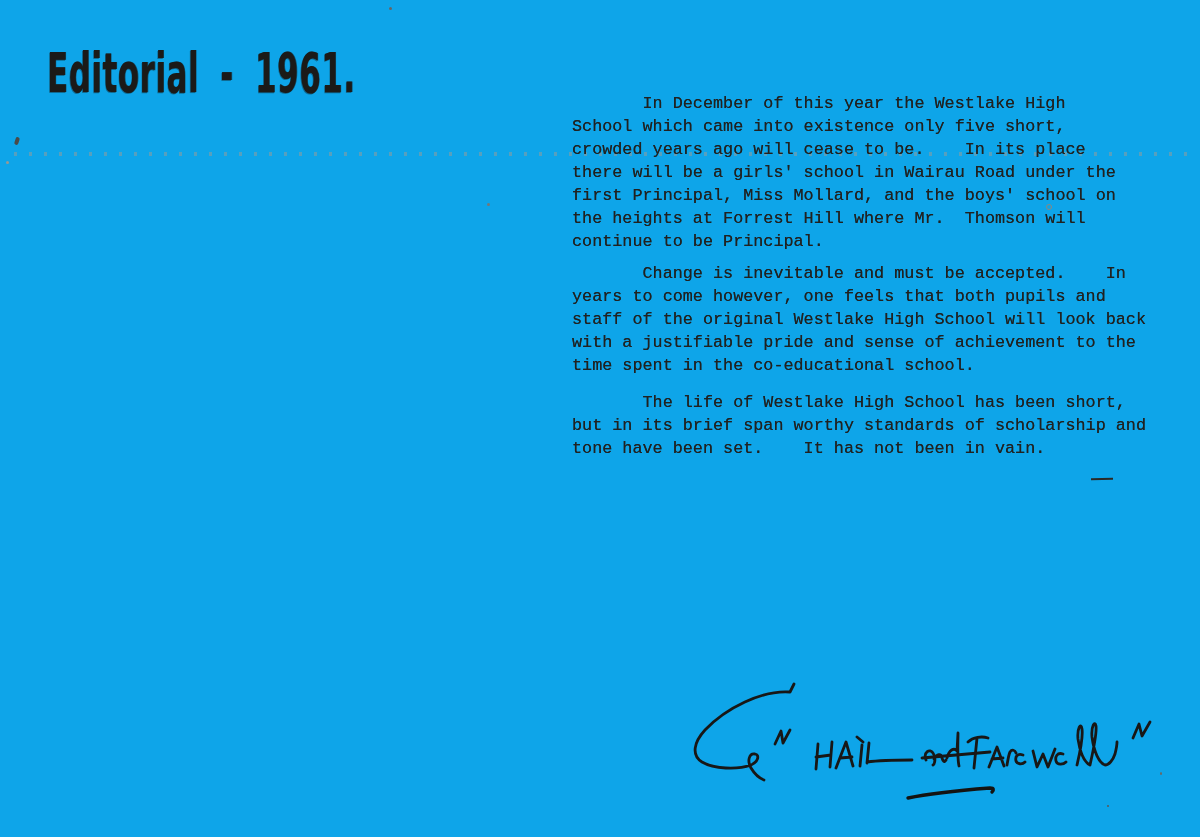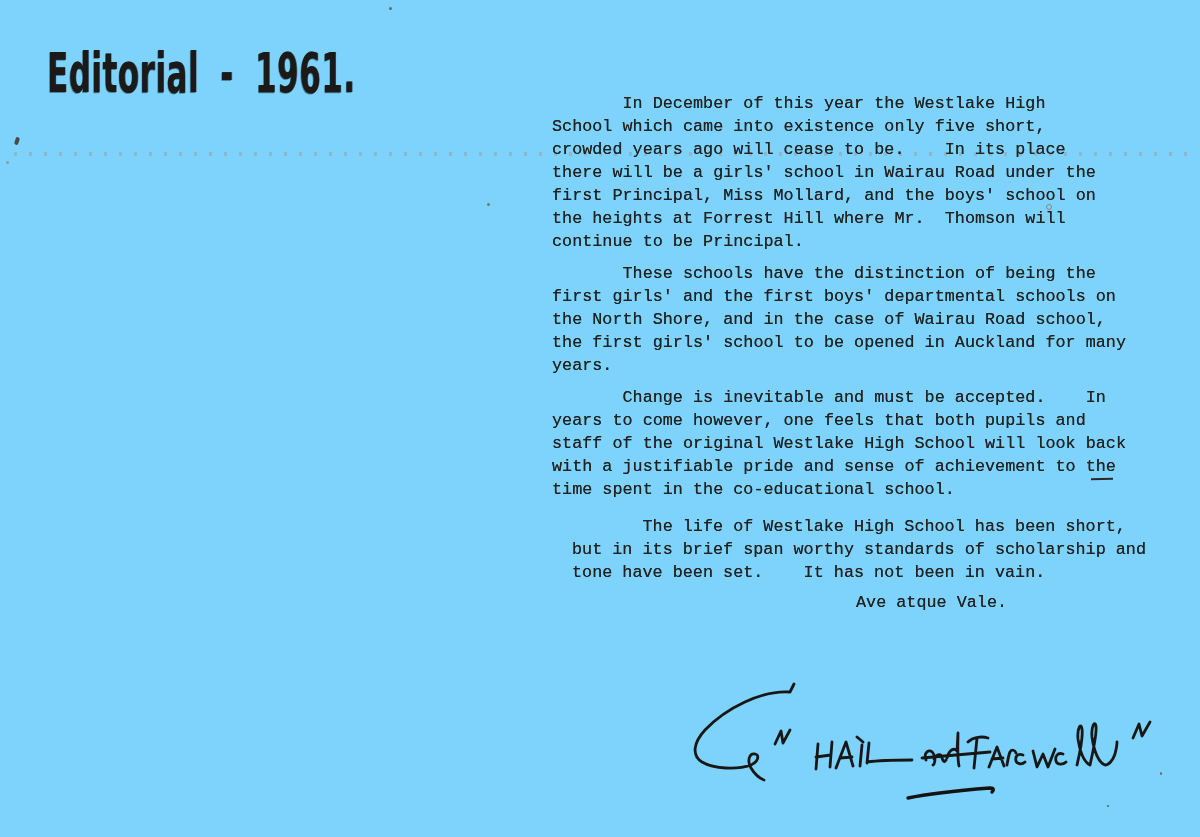--- a/index.html
+++ b/index.html
@@ -1,47 +1,47 @@
 <!DOCTYPE html>
 <html><head>
 <meta charset="utf-8">
 <style>
   html,body{margin:0;padding:0;}
   .page{
     position:relative;
     width:1200px;height:837px;
-    background:#7dd3fc;
+    background:#0ea5e9;
     overflow:hidden;
     font-family:"Liberation Mono","DejaVu Sans Mono",monospace;
   }
   
   .stamp-title{
     position:absolute;left:47px;top:45px;
     font-family:"DejaVu Sans","Liberation Sans",sans-serif;
     font-weight:bold;
     font-size:31px;line-height:31px;
     letter-spacing:0.5px;word-spacing:10px;
     color:#1b1a18;
     transform:scaleY(1.8);transform-origin:0 0;
     text-shadow:0.6px 0 0 rgba(20,18,15,.55), -0.6px 0.4px 0 rgba(20,18,15,.4);
     filter:blur(.2px);
     white-space:nowrap;
   }
   
   .body-col{
-    position:absolute;left:552px;top:92px;width:600px;
+    position:absolute;left:572px;top:92px;width:600px;
     font-size:16.8px;line-height:23px;
     color:#22211f;
     text-shadow:0 0 .5px rgba(20,20,18,.75);
   }
   .para{margin:0;white-space:pre;}
   .para.m9{margin-top:9px;}
   .para.m0{margin-top:0;}
   .para.m13{margin-top:9px;}
-  .para.m14{margin-top:14px;margin-left:20px;}
+  .para.m14{margin-top:14px;}
   .signoff{margin:7px 0 0 304px;white-space:pre;}
   
   .handwriting{position:absolute;left:650px;top:676px;width:520px;height:145px;}
   .handwriting svg{display:block;width:100%;height:100%;}
   .hw-stroke{fill:none;stroke:#181716;stroke-width:2.8;stroke-linecap:round;stroke-linejoin:round;}
   .hw-heavy{fill:none;stroke:#141311;stroke-width:3.4;stroke-linecap:round;stroke-linejoin:round;}
   
   .scan-band{
     position:absolute;left:14px;top:152px;width:1176px;height:4px;
     background:repeating-linear-gradient(90deg, rgba(158,155,148,.5) 0 3px, rgba(255,255,255,0) 3px 15px);
@@ -76,34 +76,28 @@
   <div class="speck s7"></div>
 
   <div class="body-col">
     <p class="para">       In December of this year the Westlake High
 School which came into existence only five short,
 crowded years ago will cease to be.    In its place
 there will be a girls' school in Wairau Road under the
 first Principal, Miss Mollard, and the boys' school on
 the heights at Forrest Hill where Mr.  Thomson will
 continue to be Principal.</p>
-    <p class="para m9">       These schools have the distinction of being the
-first girls' and the first boys' departmental schools on
-the North Shore, and in the case of Wairau Road school,
-the first girls' school to be opened in Auckland for many
-years.</p>
     <p class="para m13">       Change is inevitable and must be accepted.    In
 years to come however, one feels that both pupils and
 staff of the original Westlake High School will look back
 with a justifiable pride and sense of achievement to the
 time spent in the co-educational school.</p>
     <p class="para m14">       The life of Westlake High School has been short,
 but in its brief span worthy standards of scholarship and
 tone have been set.    It has not been in vain.</p>
-    <p class="para signoff">Ave atque Vale.</p>
   </div>
 
   <div class="ink-underline"></div>
 
   <div class="handwriting" title="&quot; HAIL and Farewell &quot;">
     <svg viewBox="0 0 520 145">
 
       <path class="hw-stroke" d="M144,8 C142,12 141,14 140,16 C112,14 76,32 55,54 C44,66 41,79 52,86 C64,93 87,94 101,89 C108,86 110,79 105,78 C99,77 97,85 101,92 C104,97 109,102 114,104"></path>
 
       <path class="hw-stroke" d="M125,68 L131,55 L133,67 L140,54"></path>

